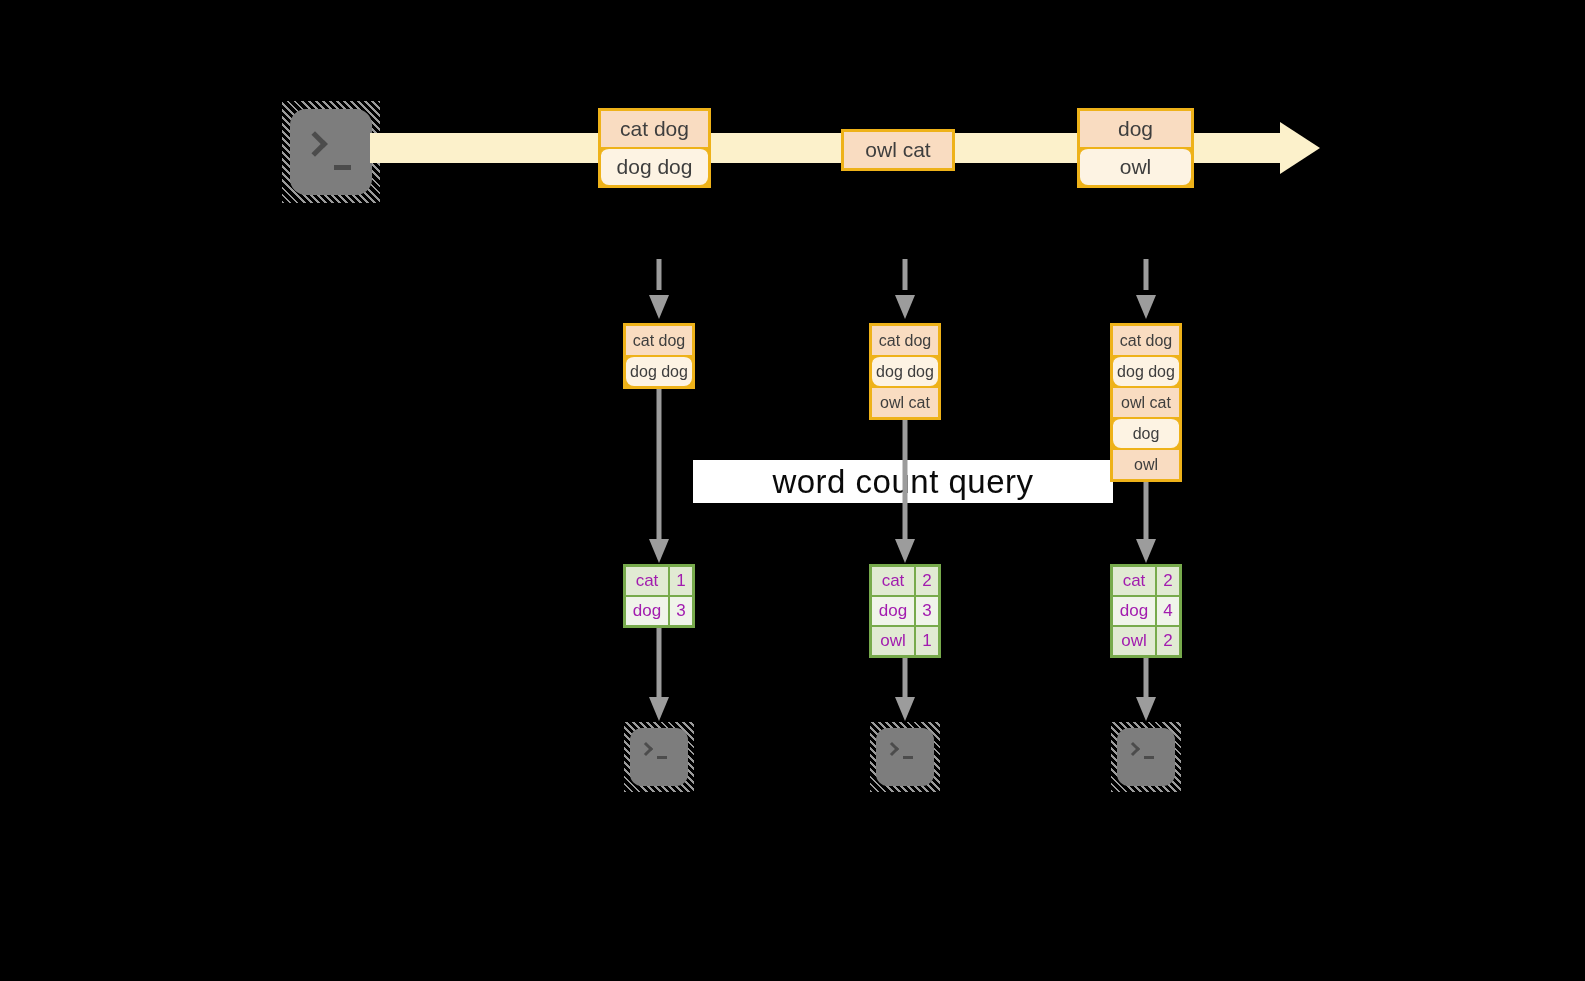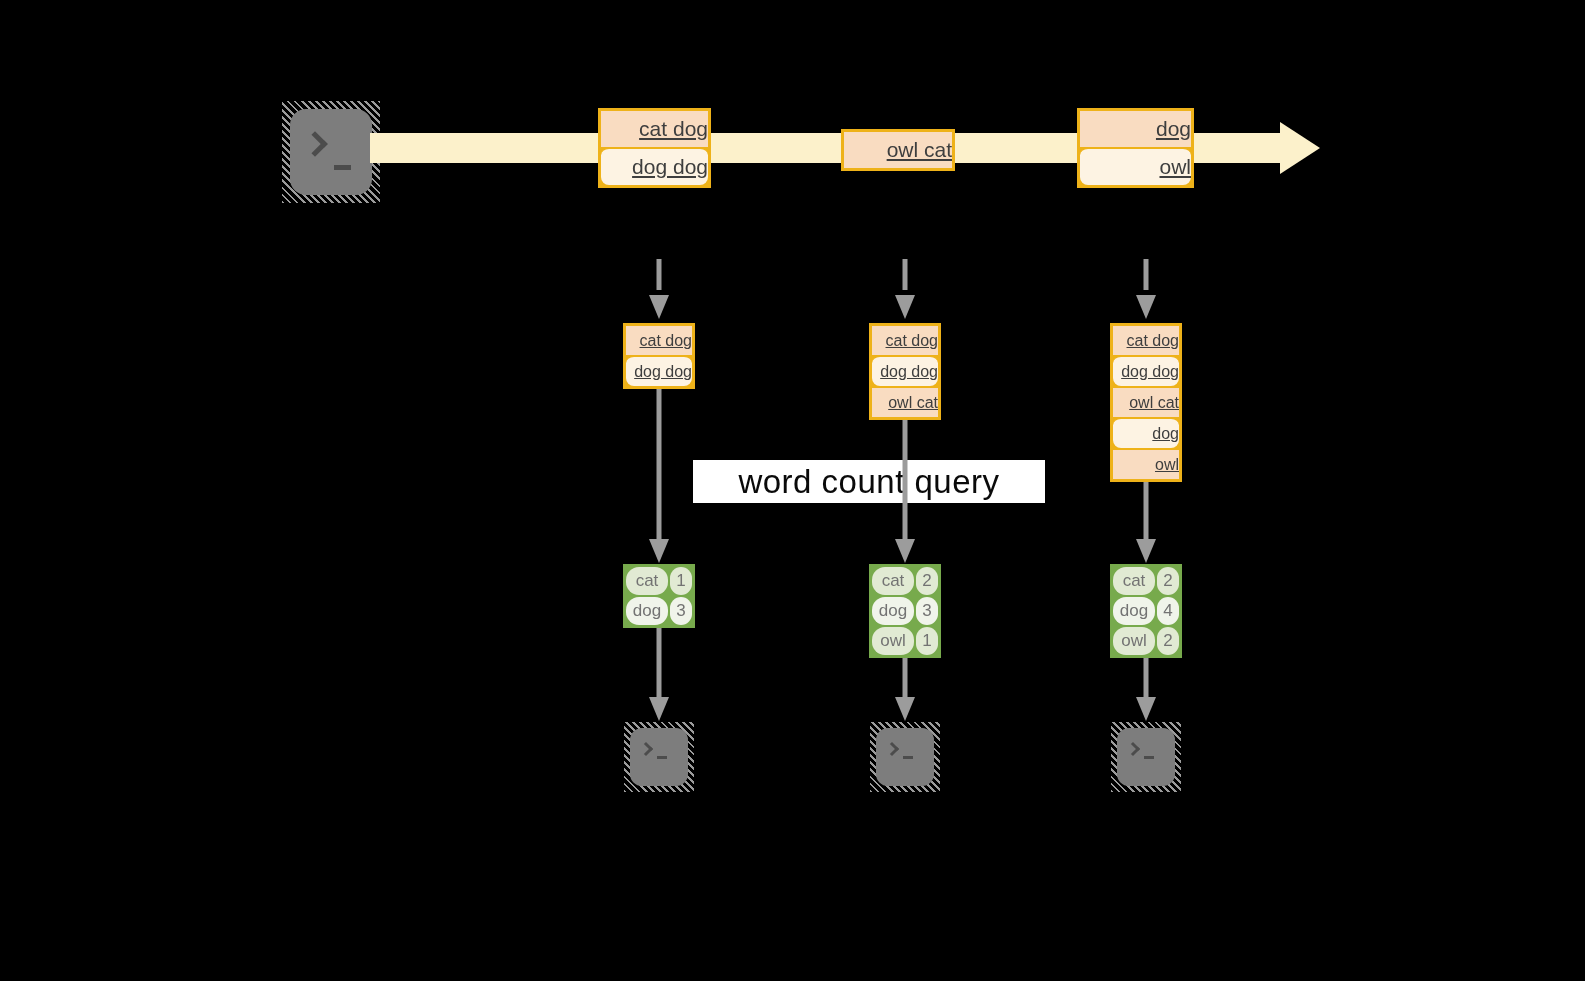--- a/index.html
+++ b/index.html
@@ -6,43 +6,43 @@
   #canvas{
     position:relative;width:1585px;height:981px;background:#000;overflow:hidden;
     font-family:"Liberation Sans",sans-serif;color:#3e3e3e;
   }
   
   .stream-band{position:absolute;left:370px;top:133px;width:910px;height:30px;background:#fcf1cb;z-index:1;}
   .stream-head{position:absolute;left:1280px;top:122px;width:0;height:0;z-index:1;
     border-top:26px solid transparent;border-bottom:26px solid transparent;border-left:40px solid #fcf1cb;}
   
   .obox{position:absolute;border:3px solid #eeb219;z-index:3;background:#eeb219;}
-  .ocell{text-align:right;text-decoration:underline;}
+  .ocell{text-align:center;}
   .ocell + .ocell{border-top:2px solid #eeb219;}
   .peach{background:#f9dcc1;}
   .cream{background:#fdf3e3;border-radius:8px;}
   #event-1{left:598px;top:108px;width:107px;z-index:2;}
   #event-2{left:841px;top:129px;width:108px;z-index:2;}
   #event-3{left:1077px;top:108px;width:111px;z-index:2;}
   .event-cell{height:36px;line-height:36px;font-size:21px;}
   #state-1{left:623px;top:323px;width:66px;}
   #state-2{left:869px;top:323px;width:66px;}
   #state-3{left:1110px;top:323px;width:66px;}
   .state-cell{height:29px;line-height:29px;font-size:16px;}
   
-  .query-band{position:absolute;left:693px;top:460px;width:352px;height:43px;background:#fff;z-index:1;
+  .query-band{position:absolute;left:693px;top:460px;width:420px;height:43px;background:#fff;z-index:1;
     text-align:center;}
   .query-band span{line-height:43px;font-size:33px;font-weight:300;color:#0a0a0a;letter-spacing:0.5px;}
   
   .gtable{position:absolute;border:3px solid #77aa4c;background:#77aa4c;z-index:3;
     display:grid;grid-template-columns:42px 22px;gap:2px;}
   #table-1{left:623px;top:564px;}
   #table-2{left:869px;top:564px;}
   #table-3{left:1110px;top:564px;}
-  .gcell{height:28px;line-height:28px;text-align:center;font-size:17px;color:#737373;border-radius:13px;}
+  .gcell{height:28px;line-height:28px;text-align:center;font-size:17px;color:#a21caf;}
   .grow-dark{background:#e1ead3;}
   .grow-light{background:#f0f4ea;}
   
   .hatch{position:absolute;z-index:1;
     background:repeating-linear-gradient(45deg,#9b9b9b 0,#9b9b9b 2px,rgba(0,0,0,0) 2px,rgba(0,0,0,0) 5px);}
   .term-inner{position:absolute;background:#7d7d7d;}
   #term-src{left:282px;top:101px;width:98px;height:102px;}
   #term-src .term-inner{top:8px;left:8px;right:8px;bottom:8px;border-radius:16px;}
   .term-sm{width:70px;height:70px;top:722px;}
   #term-1{left:624px;}

